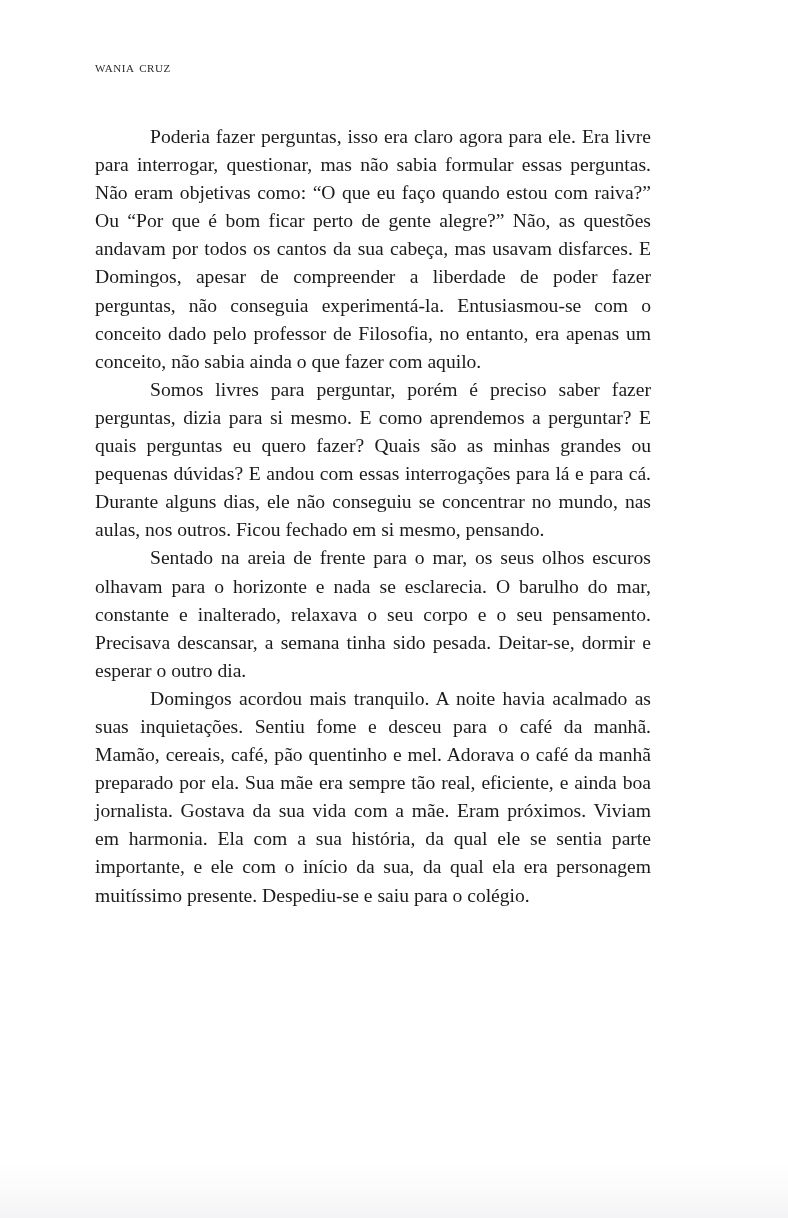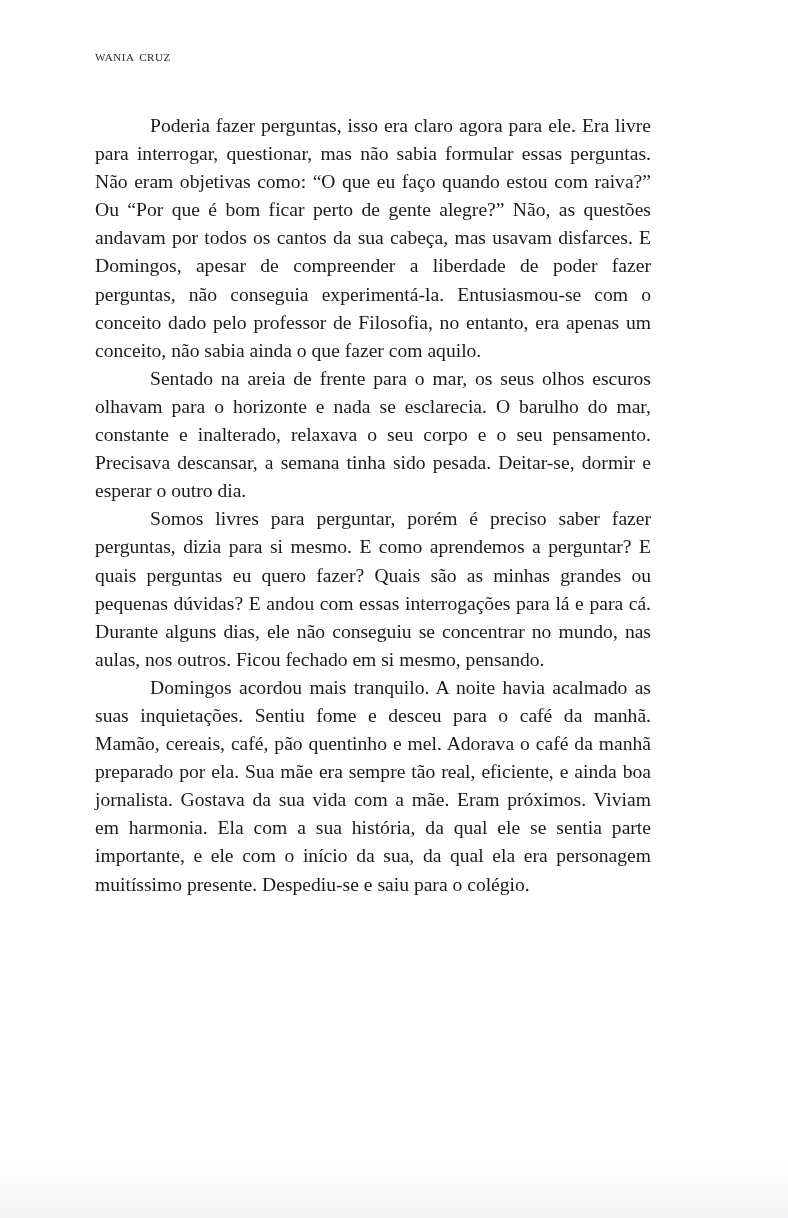--- a/index.html
+++ b/index.html
@@ -26,20 +26,21 @@
     bottom: 0;
     height: 58px;
     background: linear-gradient(to bottom, rgba(255,255,255,0) 0%, rgba(246,246,247,0.55) 55%, rgba(243,243,245,0.95) 100%);
     pointer-events: none;
   }
 
   .page {
     position: absolute;
     inset: 0;
     padding: 0;
+    margin-top: 11px;
   }
 
   .running-head {
     position: absolute;
     top: 47px;
     left: 95px;
     font-size: 15.5px;
     letter-spacing: 0.6px;
     font-variant: small-caps;
     text-transform: lowercase;
@@ -81,20 +82,20 @@
 </style>
 </head>
 <body>
 
 <div class="page">
 
   <div class="running-head">Wania Cruz</div>
 
   <div class="text-block">
     <p class="para">Poderia fazer perguntas, isso era claro agora para ele. Era livre para interrogar, questionar, mas não sabia formular essas perguntas. Não eram objetivas como: “O que eu faço quando estou com raiva?” Ou “Por que é bom ficar perto de gente alegre?” Não, as questões andavam por todos os cantos da sua cabeça, mas usavam disfarces. E Domingos, apesar de compreender a liberdade de poder fazer perguntas, não conseguia experimentá-la. Entusiasmou-se com o conceito dado pelo professor de Filosofia, no entanto, era apenas um conceito, não sabia ainda o que fazer com aquilo.</p>
+    <p class="para">Somos livres para perguntar, porém é preciso saber fazer perguntas, dizia para si mesmo. E como aprendemos a perguntar? E quais perguntas eu quero fazer? Quais são as minhas grandes ou pequenas dúvidas? E andou com essas interrogações para lá e para cá. Durante alguns dias, ele não conseguiu se concentrar no mundo, nas aulas, nos outros. Ficou fechado em si mesmo, pensando.</p>
     <p class="para">Sentado na areia de frente para o mar, os seus olhos escuros olhavam para o horizonte e nada se esclarecia. O barulho do mar, constante e inalterado, relaxava o seu corpo e o seu pensamento. Precisava descansar, a semana tinha sido pesada. Deitar-se, dormir e esperar o outro dia.</p>
-    <p class="para">Somos livres para perguntar, porém é preciso saber fazer perguntas, dizia para si mesmo. E como aprendemos a perguntar? E quais perguntas eu quero fazer? Quais são as minhas grandes ou pequenas dúvidas? E andou com essas interrogações para lá e para cá. Durante alguns dias, ele não conseguiu se concentrar no mundo, nas aulas, nos outros. Ficou fechado em si mesmo, pensando.</p>
     <p class="para">Domingos acordou mais tranquilo. A noite havia acalmado as suas inquietações. Sentiu fome e desceu para o café da manhã. Mamão, cereais, café, pão quentinho e mel. Adorava o café da manhã preparado por ela. Sua mãe era sempre tão real, eficiente, e ainda boa jornalista. Gostava da sua vida com a mãe. Eram próximos. Viviam em harmonia. Ela com a sua história, da qual ele se sentia parte importante, e ele com o início da sua, da qual ela era personagem muitíssimo presente. Despediu-se e saiu para o colégio.</p>
   </div>
 
 
   <div class="page-bottom-shade"></div>
 </div>
 
 </body></html>

